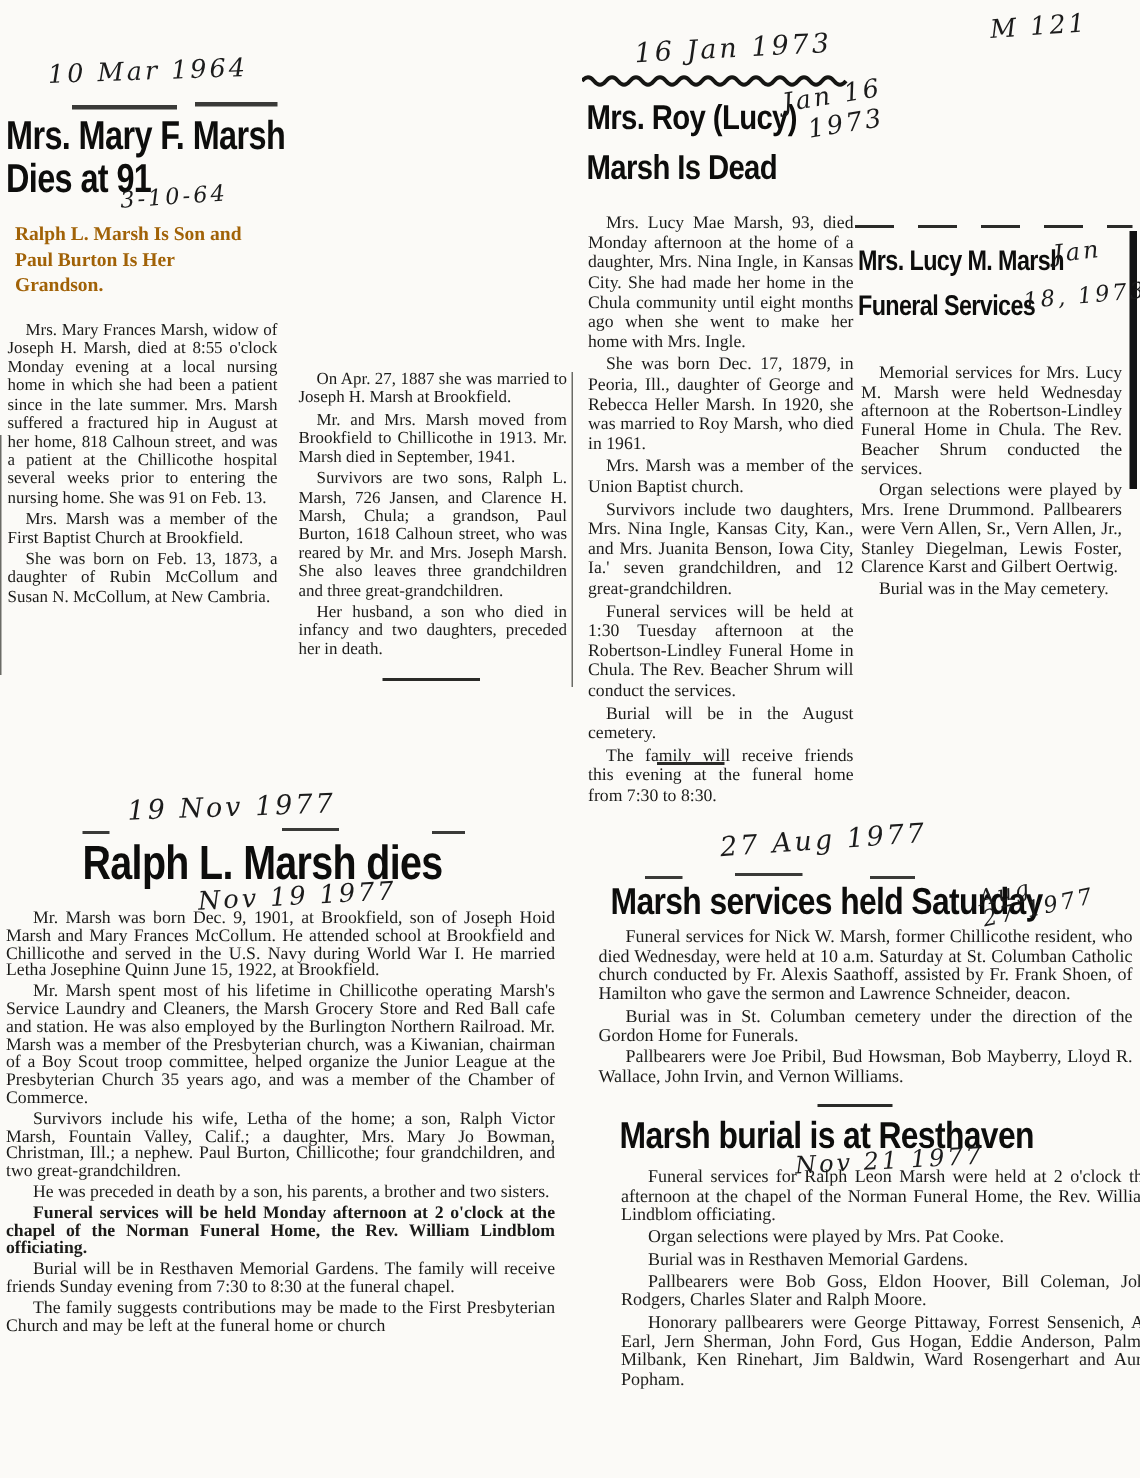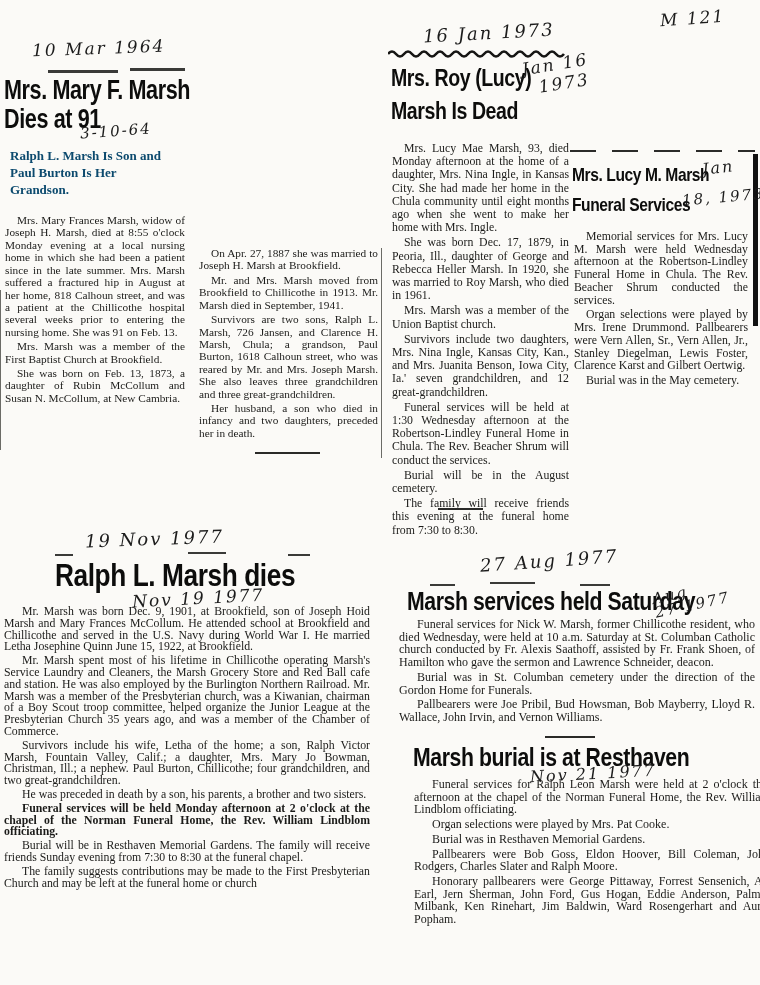--- a/index.html
+++ b/index.html
@@ -31,21 +31,21 @@
   
   .body-col{
     text-align:justify;
     color:#1b1b19;
   }
   .body-col p{margin:2px;text-indent:12px;}
   .subhead{
     font-weight:bold;
     font-size:13px;
     line-height:1.3;
-    color:#0c4a6e;
+    color:#a16207;
   }
   .rule{background:#2a2a28;height:2px;}
   .dash{background:#3a3a38;height:2px;}
   .dashed-line{
     height:2px;
     background:repeating-linear-gradient(90deg,#2b2b29 0 26px,transparent 26px 42px);
   }
   .vline{background:#6b6b66;width:1px;}
   .blackbar{background:#111;width:5px;}
   .fuzzy{filter:blur(0.2px);}
@@ -101,39 +101,39 @@
   <div class="abs hw" style="left:135px;top:32px;font-size:17px;transform:rotate(-9deg);">
     <div>Jan 16</div>
     <div style="padding-left:14px;">1973</div>
   </div>
 
   <div class="abs body-col fuzzy" style="left:2px;top:118px;width:181px;font-size:11.8px;line-height:1.12;">
     <p>Mrs. Lucy Mae Marsh, 93, died Monday afternoon at the home of a daughter, Mrs. Nina Ingle, in Kansas City. She had made her home in the Chula community until eight months ago when she went to make her home with Mrs. Ingle.</p>
     <p>She was born Dec. 17, 1879, in Peoria, Ill., daughter of George and Rebecca Heller Marsh. In 1920, she was married to Roy Marsh, who died in 1961.</p>
     <p>Mrs. Marsh was a member of the Union Baptist church.</p>
     <p>Survivors include two daughters, Mrs. Nina Ingle, Kansas City, Kan., and Mrs. Juanita Benson, Iowa City, Ia.' seven grandchildren, and 12 great-grandchildren.</p>
-    <p>Funeral services will be held at 1:30 Wednesday afternoon at the Robertson-Lindley Funeral Home in Chula. The Rev. Beacher Shrum will conduct the services.</p>
+    <p>Funeral services will be held at 1:30 Tuesday afternoon at the Robertson-Lindley Funeral Home in Chula. The Rev. Beacher Shrum will conduct the services.</p>
     <p>Burial will be in the August cemetery.</p>
     <p>The family will receive friends this evening at the funeral home from 7:30 to 8:30.</p>
   </div>
   <div class="abs rule" style="left:50px;top:486px;width:45px;"></div>
 </div>
 
 <div class="abs" style="left:570px;top:140px;width:190px;height:300px;">
   <div class="abs dashed-line" style="left:0;top:10px;width:185px;"></div>
   <div class="abs blackbar" style="left:183px;top:14px;height:172px;"></div>
 
   <div class="abs headline" style="left:2px;top:20px;font-size:19px;transform:scaleX(0.82);line-height:1.6;">
     <div>Mrs. Lucy M. Marsh</div>
     <div>Funeral Services</div>
   </div>
   <div class="abs hw" style="left:132px;top:18px;font-size:16px;transform:rotate(-6deg);">Jan</div>
   <div class="abs hw" style="left:112px;top:48px;font-size:15px;transform:rotate(-5deg);">18, 1973</div>
 
-  <div class="abs body-col fuzzy" style="left:2px;top:88px;width:178px;font-size:11.8px;line-height:1.08;">
+  <div class="abs body-col fuzzy" style="left:2px;top:100px;width:178px;font-size:11.8px;line-height:1.08;">
     <p>Memorial services for Mrs. Lucy M. Marsh were held Wednesday afternoon at the Robertson-Lindley Funeral Home in Chula. The Rev. Beacher Shrum conducted the services.</p>
     <p>Organ selections were played by Mrs. Irene Drummond. Pallbearers were Vern Allen, Sr., Vern Allen, Jr., Stanley Diegelman, Lewis Foster, Clarence Karst and Gilbert Oertwig.</p>
     <p>Burial was in the May cemetery.</p>
   </div>
 </div>
 
 <div class="abs" style="left:0;top:526px;width:375px;height:459px;">
   <div class="abs hw" style="left:85px;top:2px;font-size:18px;transform:rotate(-2deg);">19 Nov 1977</div>
 
   <div class="abs dash" style="left:55px;top:28px;width:18px;"></div>

